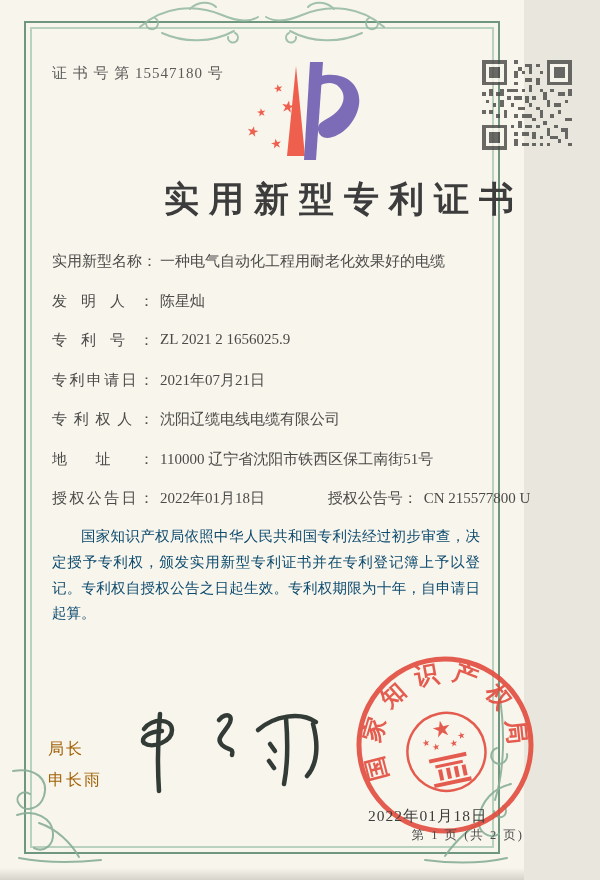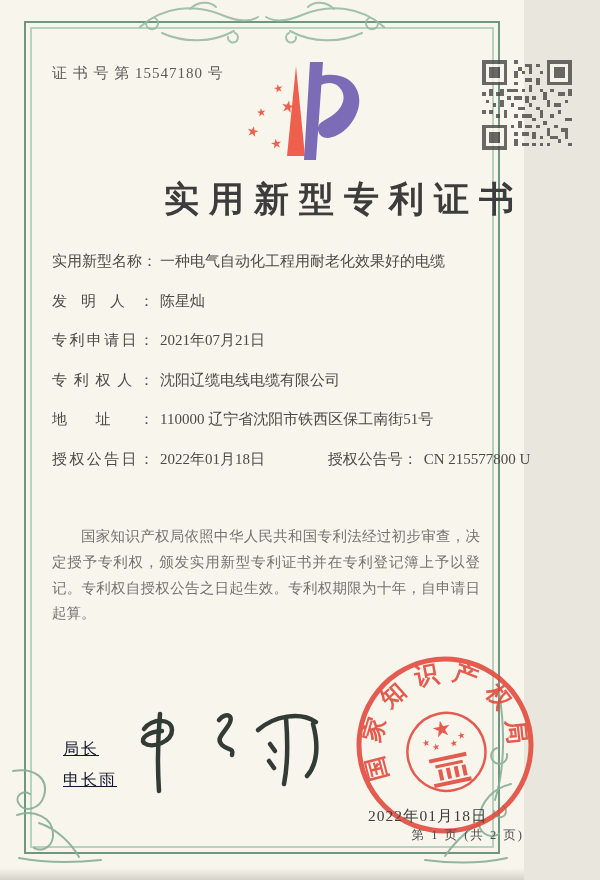--- a/index.html
+++ b/index.html
@@ -24,25 +24,25 @@
        font-size:35px;font-weight:600;letter-spacing:10px;color:#3c3c3c;}
 
   .fields{position:absolute;left:52px;top:252px;right:38px;font-size:15px;color:#4a4a48;}
   .frow{height:39.5px;white-space:nowrap;}
   .flabel{display:inline-block;width:102px;text-align:justify;text-align-last:justify;
        vertical-align:top;}
   .fvalue{margin-left:6px;}
   .grant-left{display:inline-block;width:272px;white-space:nowrap;}
 
   .bodytext{position:absolute;left:52px;right:44px;top:524px;font-size:14.5px;
-       line-height:1.78;color:#737373;text-align:justify;}
+       line-height:1.78;color:#0c4a6e;text-align:justify;}
   .bodytext p{margin:0;text-indent:2em;}
 
-  .director{position:absolute;left:63px;top:733px;font-size:16px;line-height:1.95;
-       color:#0f172a;letter-spacing:2px;text-decoration:underline;}
+  .director{position:absolute;left:48px;top:733px;font-size:16px;line-height:1.95;
+       color:#a16207;letter-spacing:2px;}
   .signature{position:absolute;left:122px;top:698px;width:210px;height:100px;}
 
   .seal{position:absolute;left:350px;top:650px;width:190px;height:190px;}
   .issue-date{position:absolute;left:368px;top:806px;font-size:15.5px;color:#3d3d3b;
        letter-spacing:1px;z-index:5;}
 
   .footer{position:absolute;left:0;right:0;bottom:36px;text-align:right;
        font-size:12.5px;color:#4c4c4a;letter-spacing:2px;}
 
   .orn{position:absolute;pointer-events:none;}
@@ -128,20 +128,23 @@
   </svg>
 
   <div class="title">实用新型专利证书</div>
 
   <div class="fields">
     <div class="frow">
       <span class="flabel">实用新型名称：</span><span class="fvalue">一种电气自动化工程用耐老化效果好的电缆</span>
     </div>
     <div class="frow">
       <span class="flabel">发明人：</span><span class="fvalue">陈星灿</span>
+    </div>
+    <div class="frow">
+      <span class="flabel">专利号：</span><span class="fvalue">ZL 2021 2 1656025.9</span>
     </div>
     <div class="frow">
       <span class="flabel">专利申请日：</span><span class="fvalue">2021年07月21日</span>
     </div>
     <div class="frow">
       <span class="flabel">专利权人：</span><span class="fvalue">沈阳辽缆电线电缆有限公司</span>
     </div>
     <div class="frow">
       <span class="flabel">地址：</span><span class="fvalue">110000 辽宁省沈阳市铁西区保工南街51号</span>
     </div>

